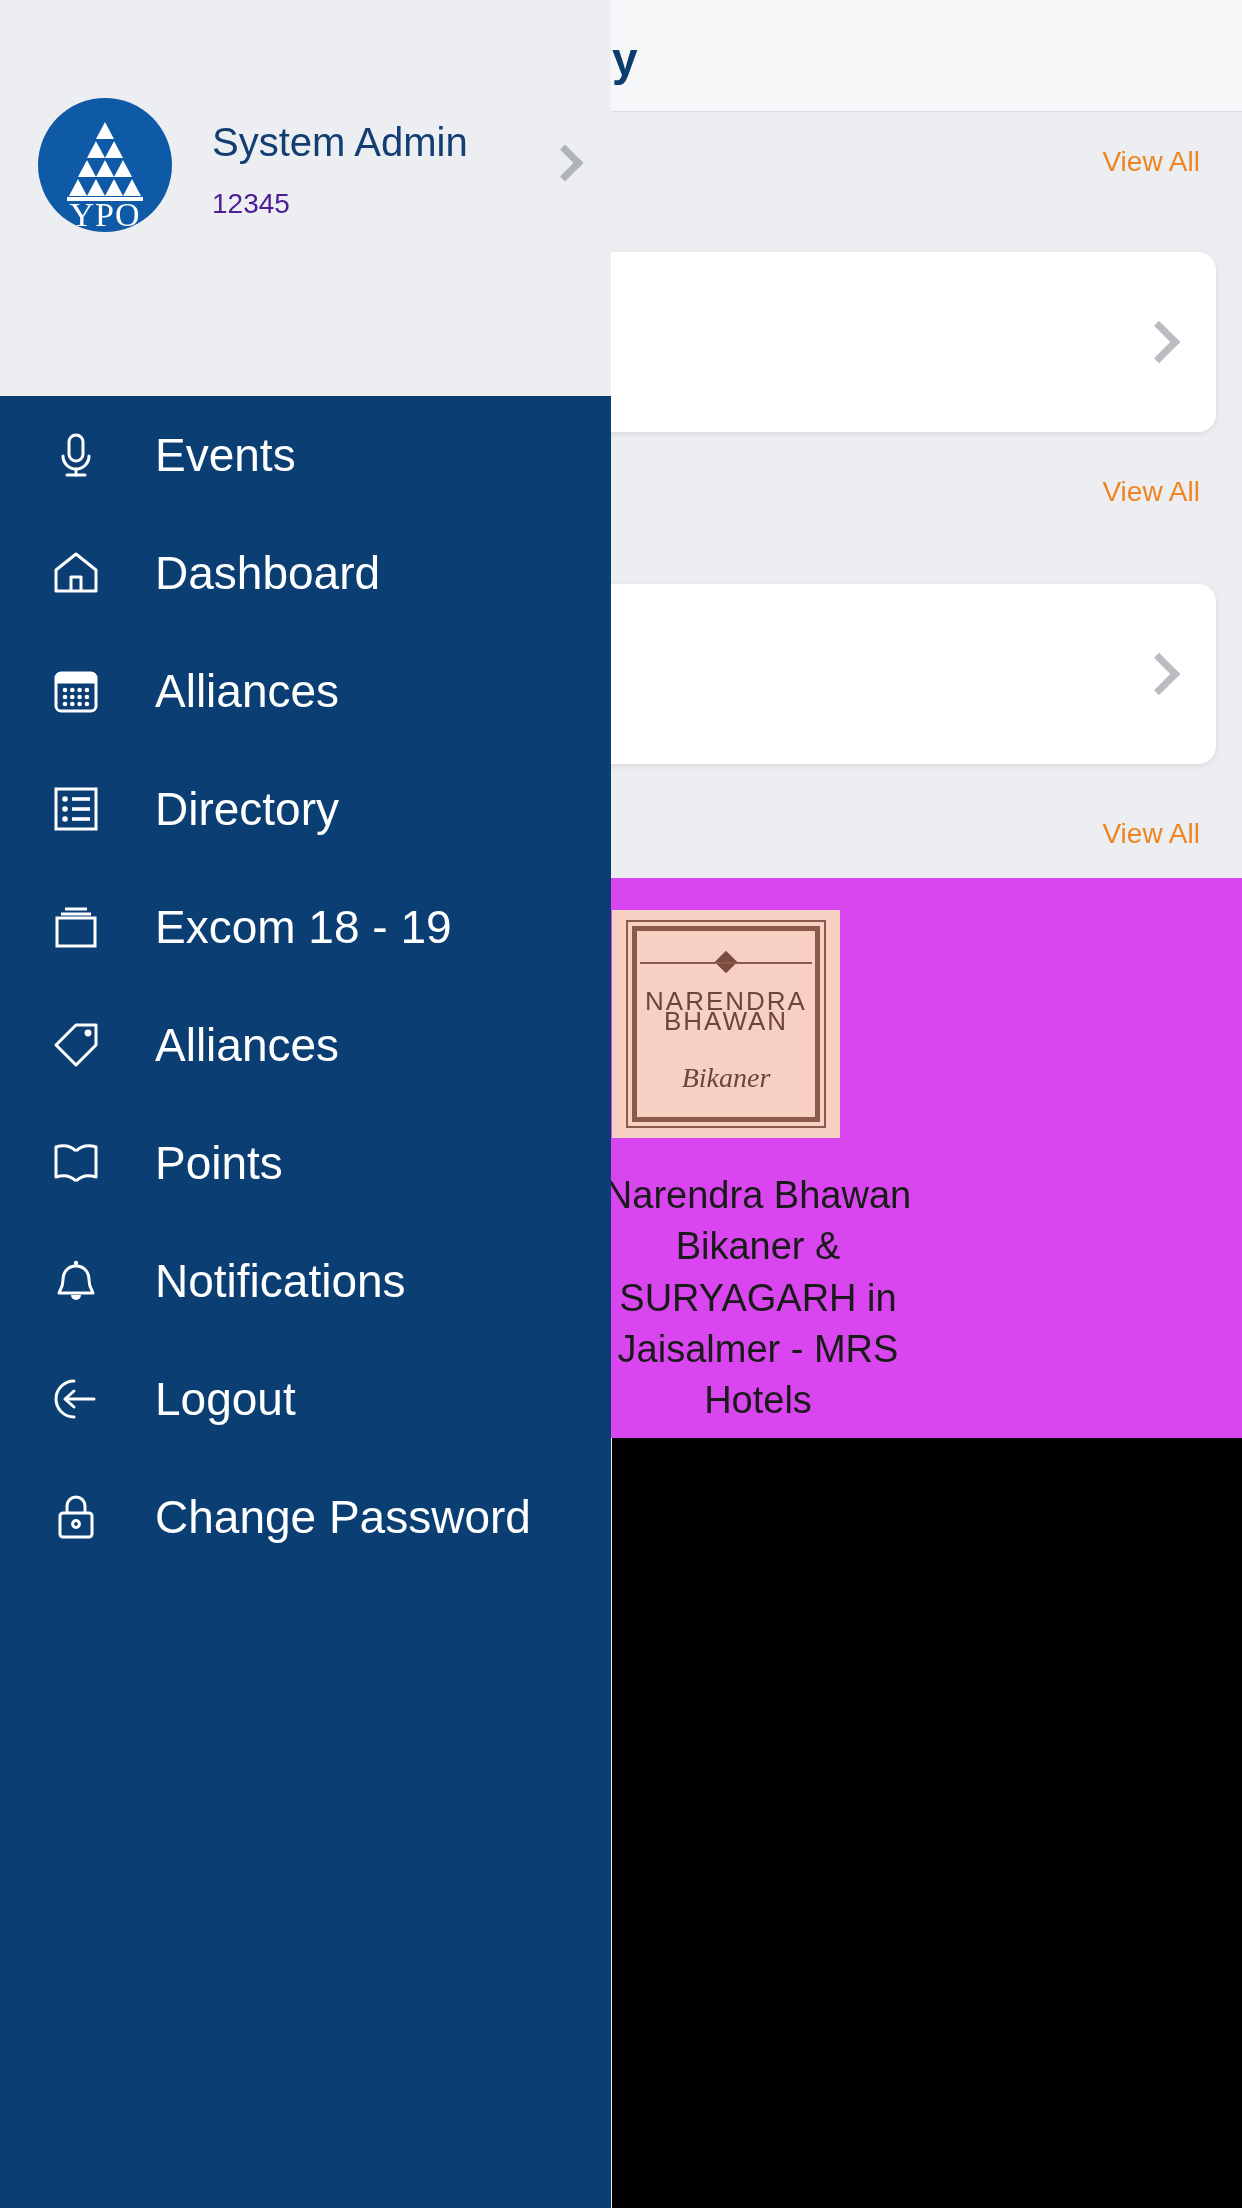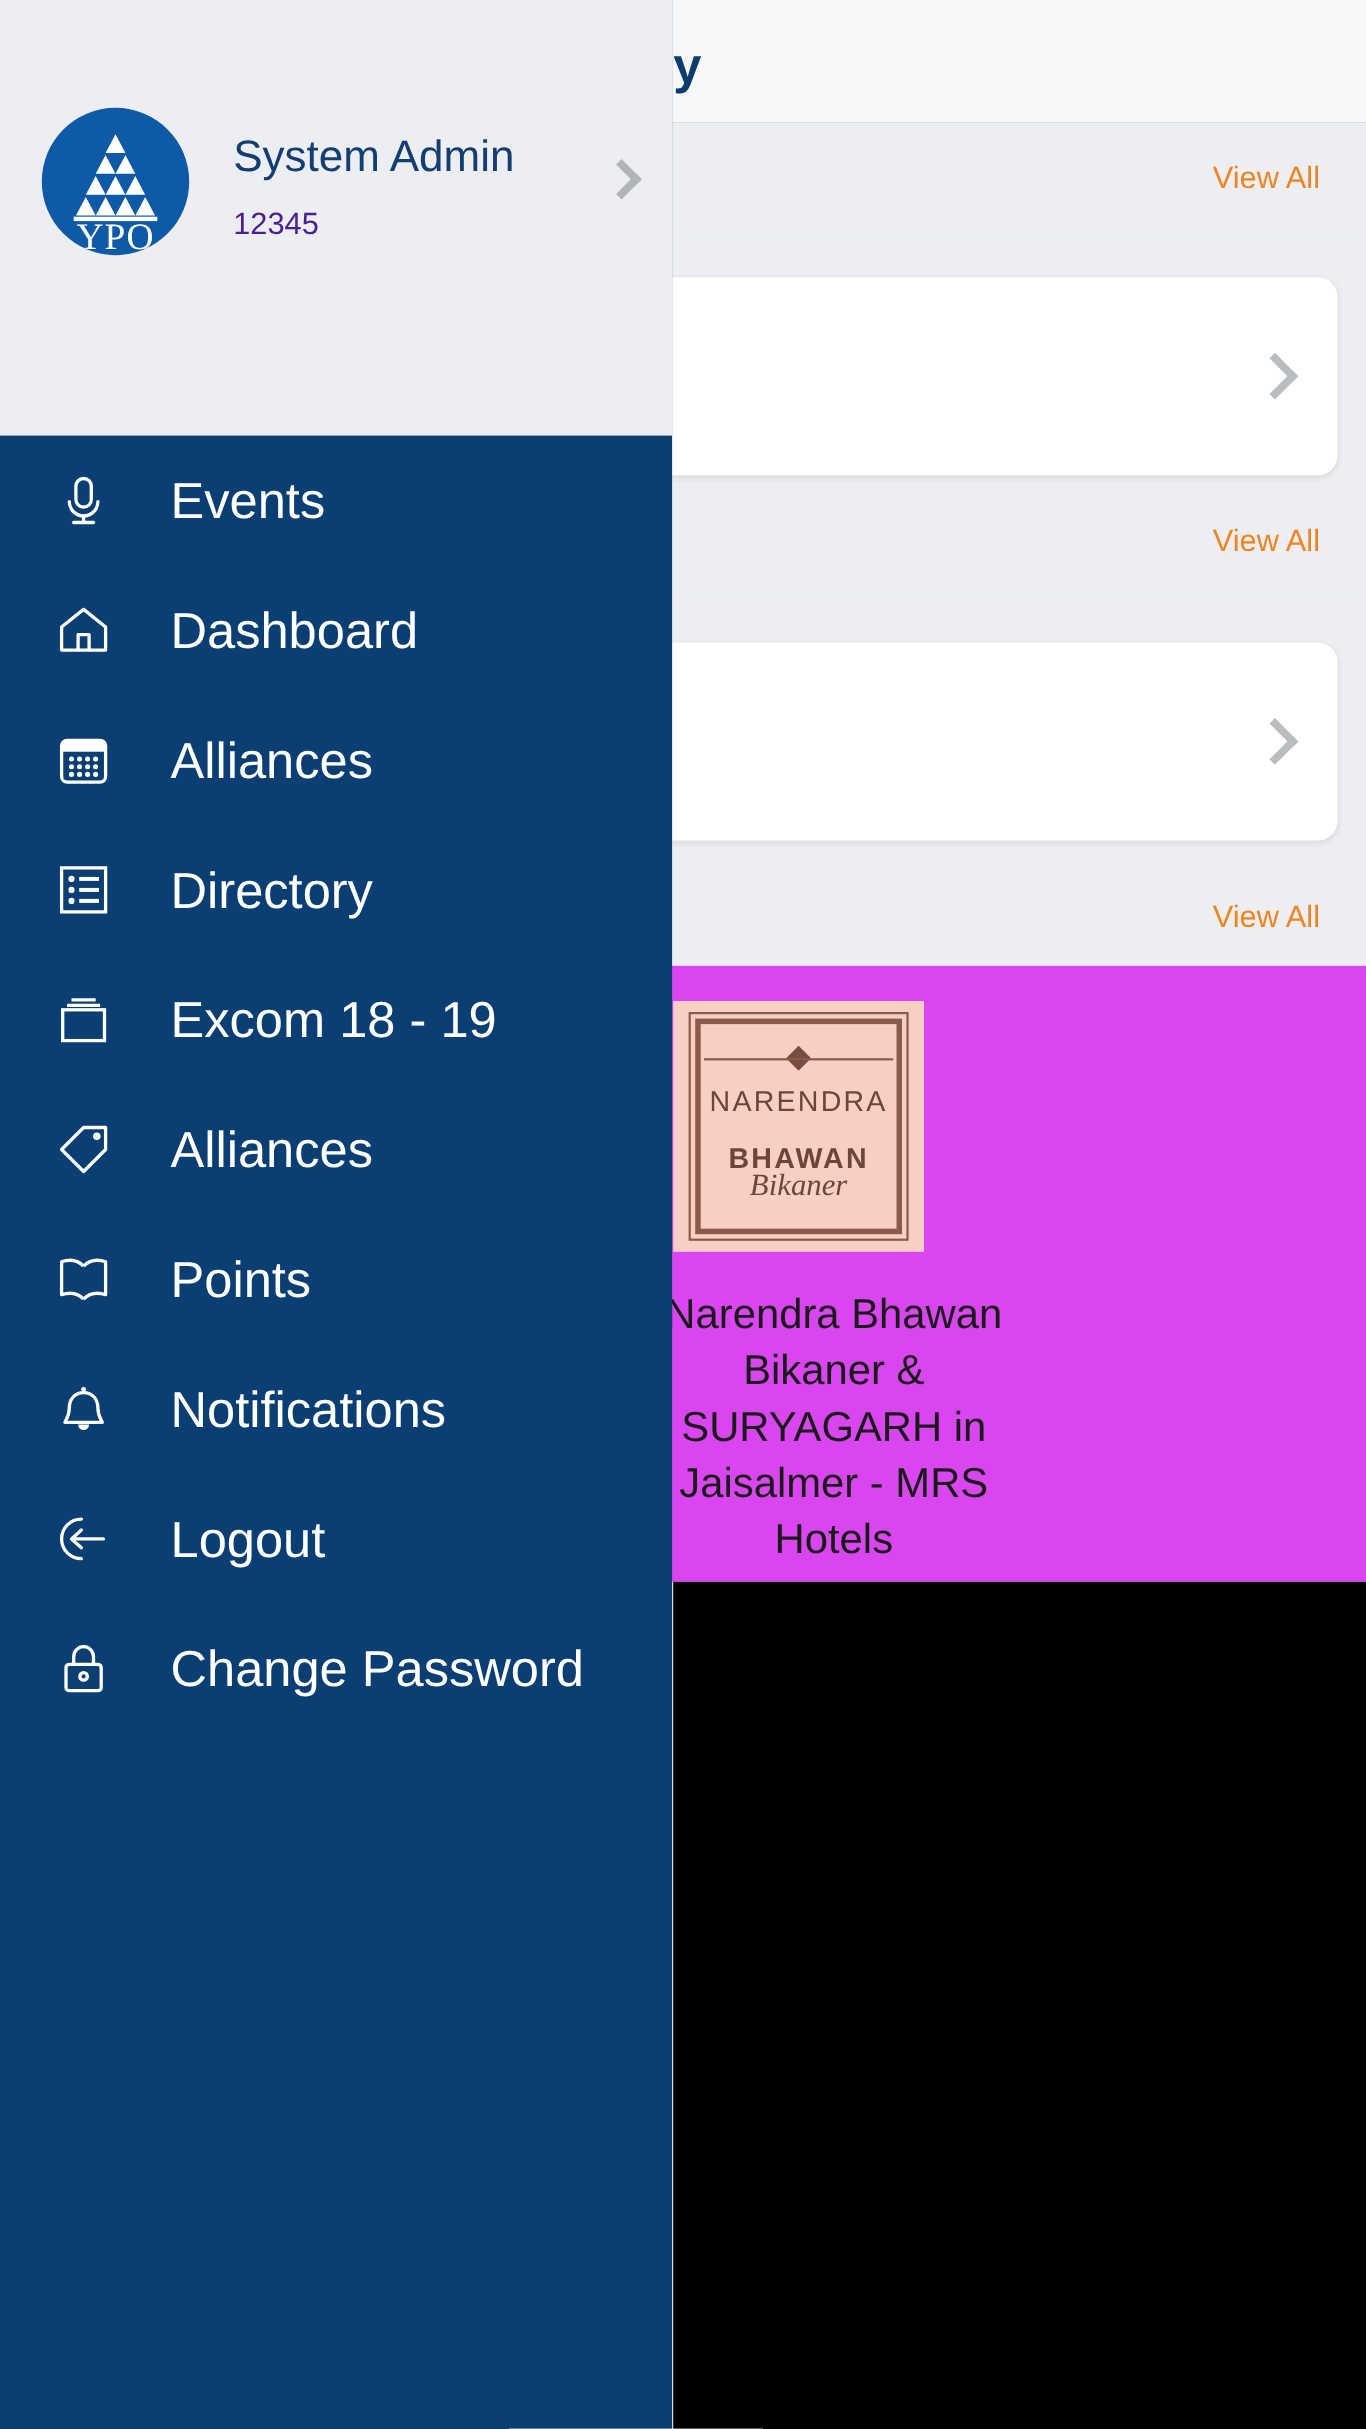--- a/index.html
+++ b/index.html
@@ -74,21 +74,21 @@
     position:absolute; left:50%; top:44px;
     width:16px; height:16px; margin-left:-8px;
     background:#7a4c3f;
     transform:rotate(45deg);
   }
   .alliance-name1, .alliance-name2 {
     position:absolute; left:0; right:0; text-align:center;
     color:#6e4638; font-size:26px; letter-spacing:2px;
   }
   .alliance-name1 { top:76px; }
-  .alliance-name2 { top:128px;font-weight:bold; }
+  .alliance-name2 { top:96px; }
   .alliance-city {
     position:absolute; left:0; right:0; top:152px; text-align:center;
     color:#6e4638; font-size:28px;
     font-family:"Liberation Serif", serif; font-style:italic;
   }
   .alliance-caption {
     position:absolute;
     text-align:center;
     font-size:38px; line-height:1.35; color:#1a1a1a;
   }

